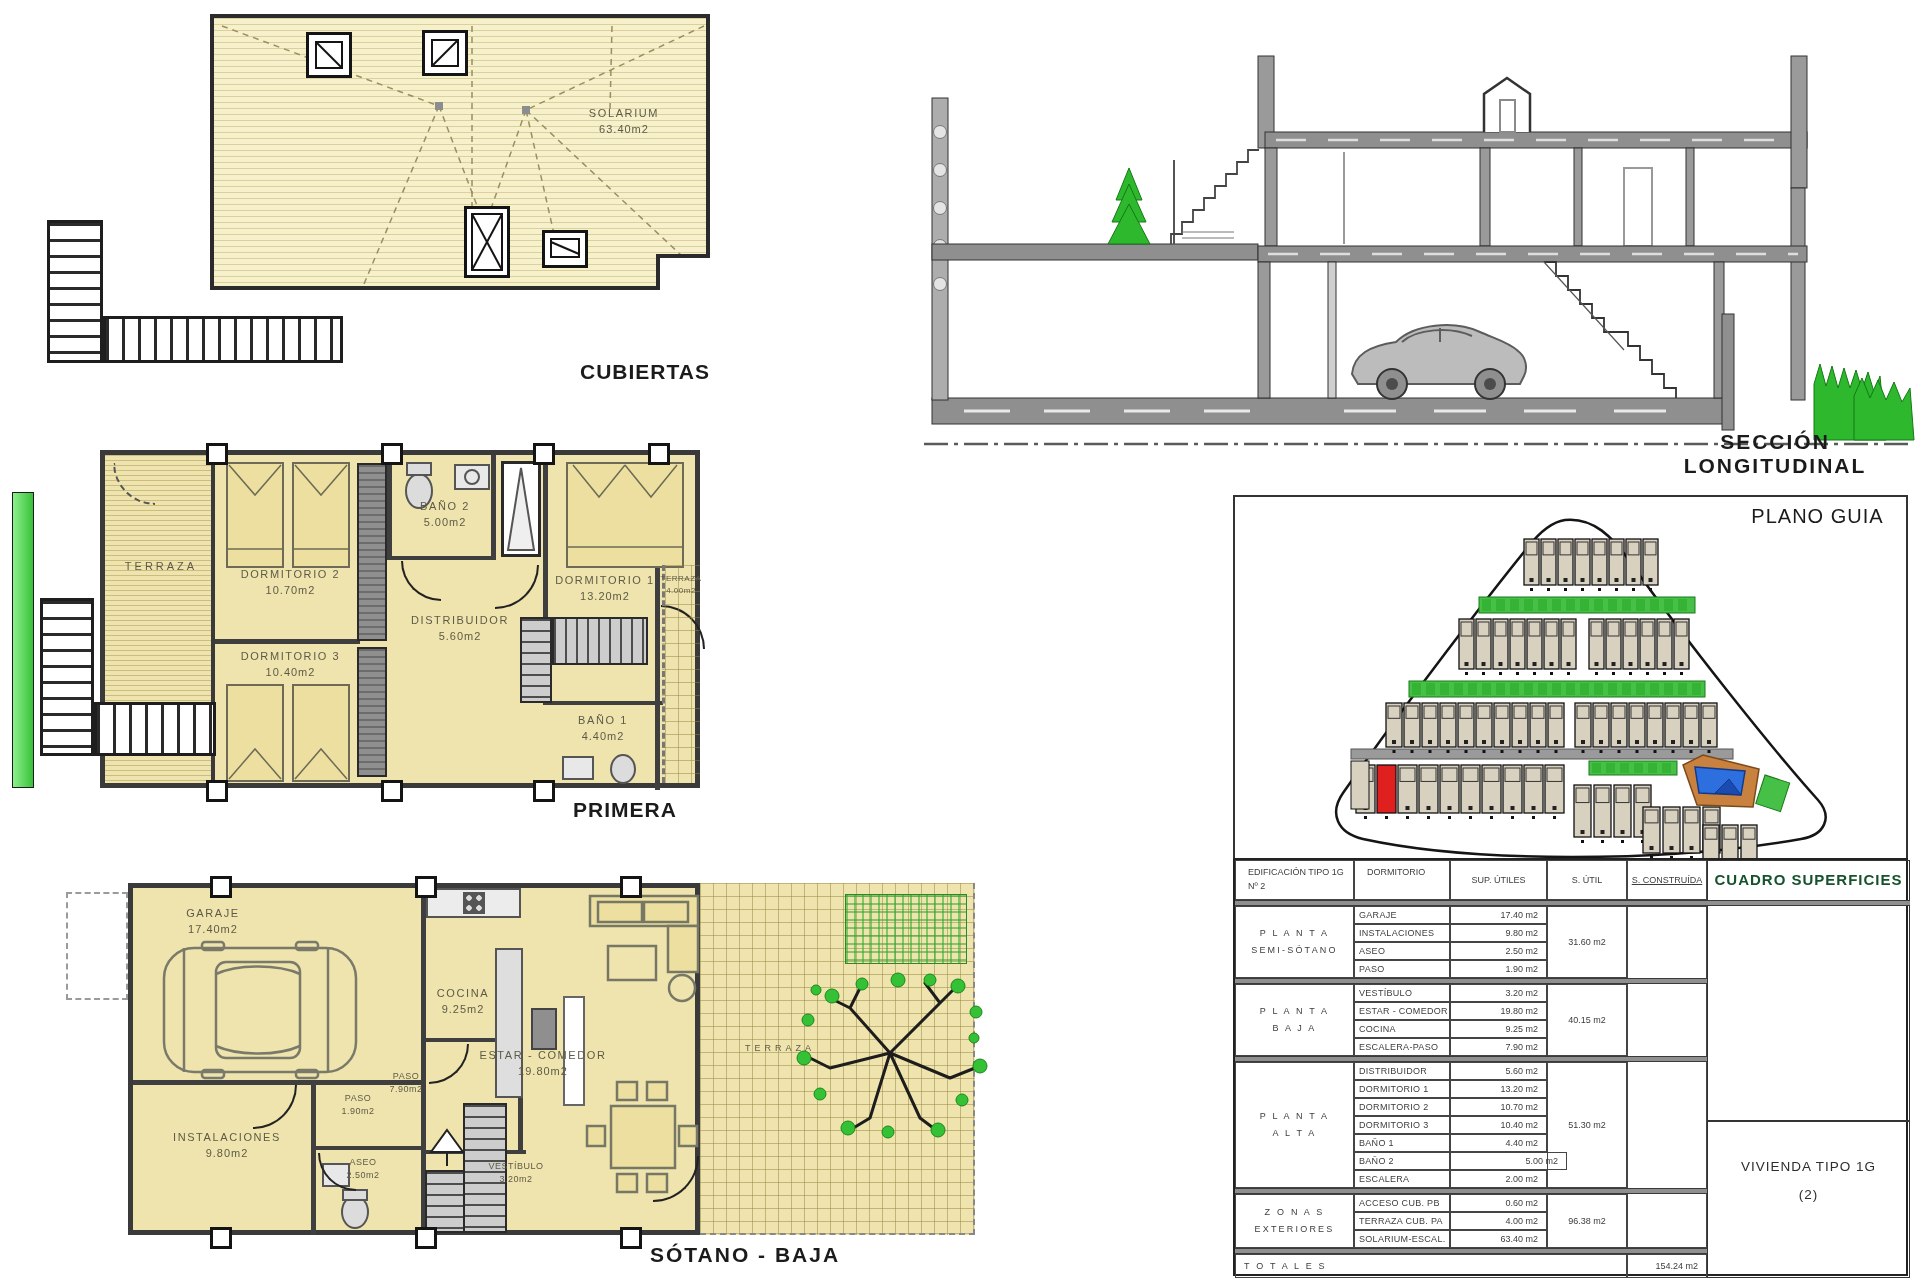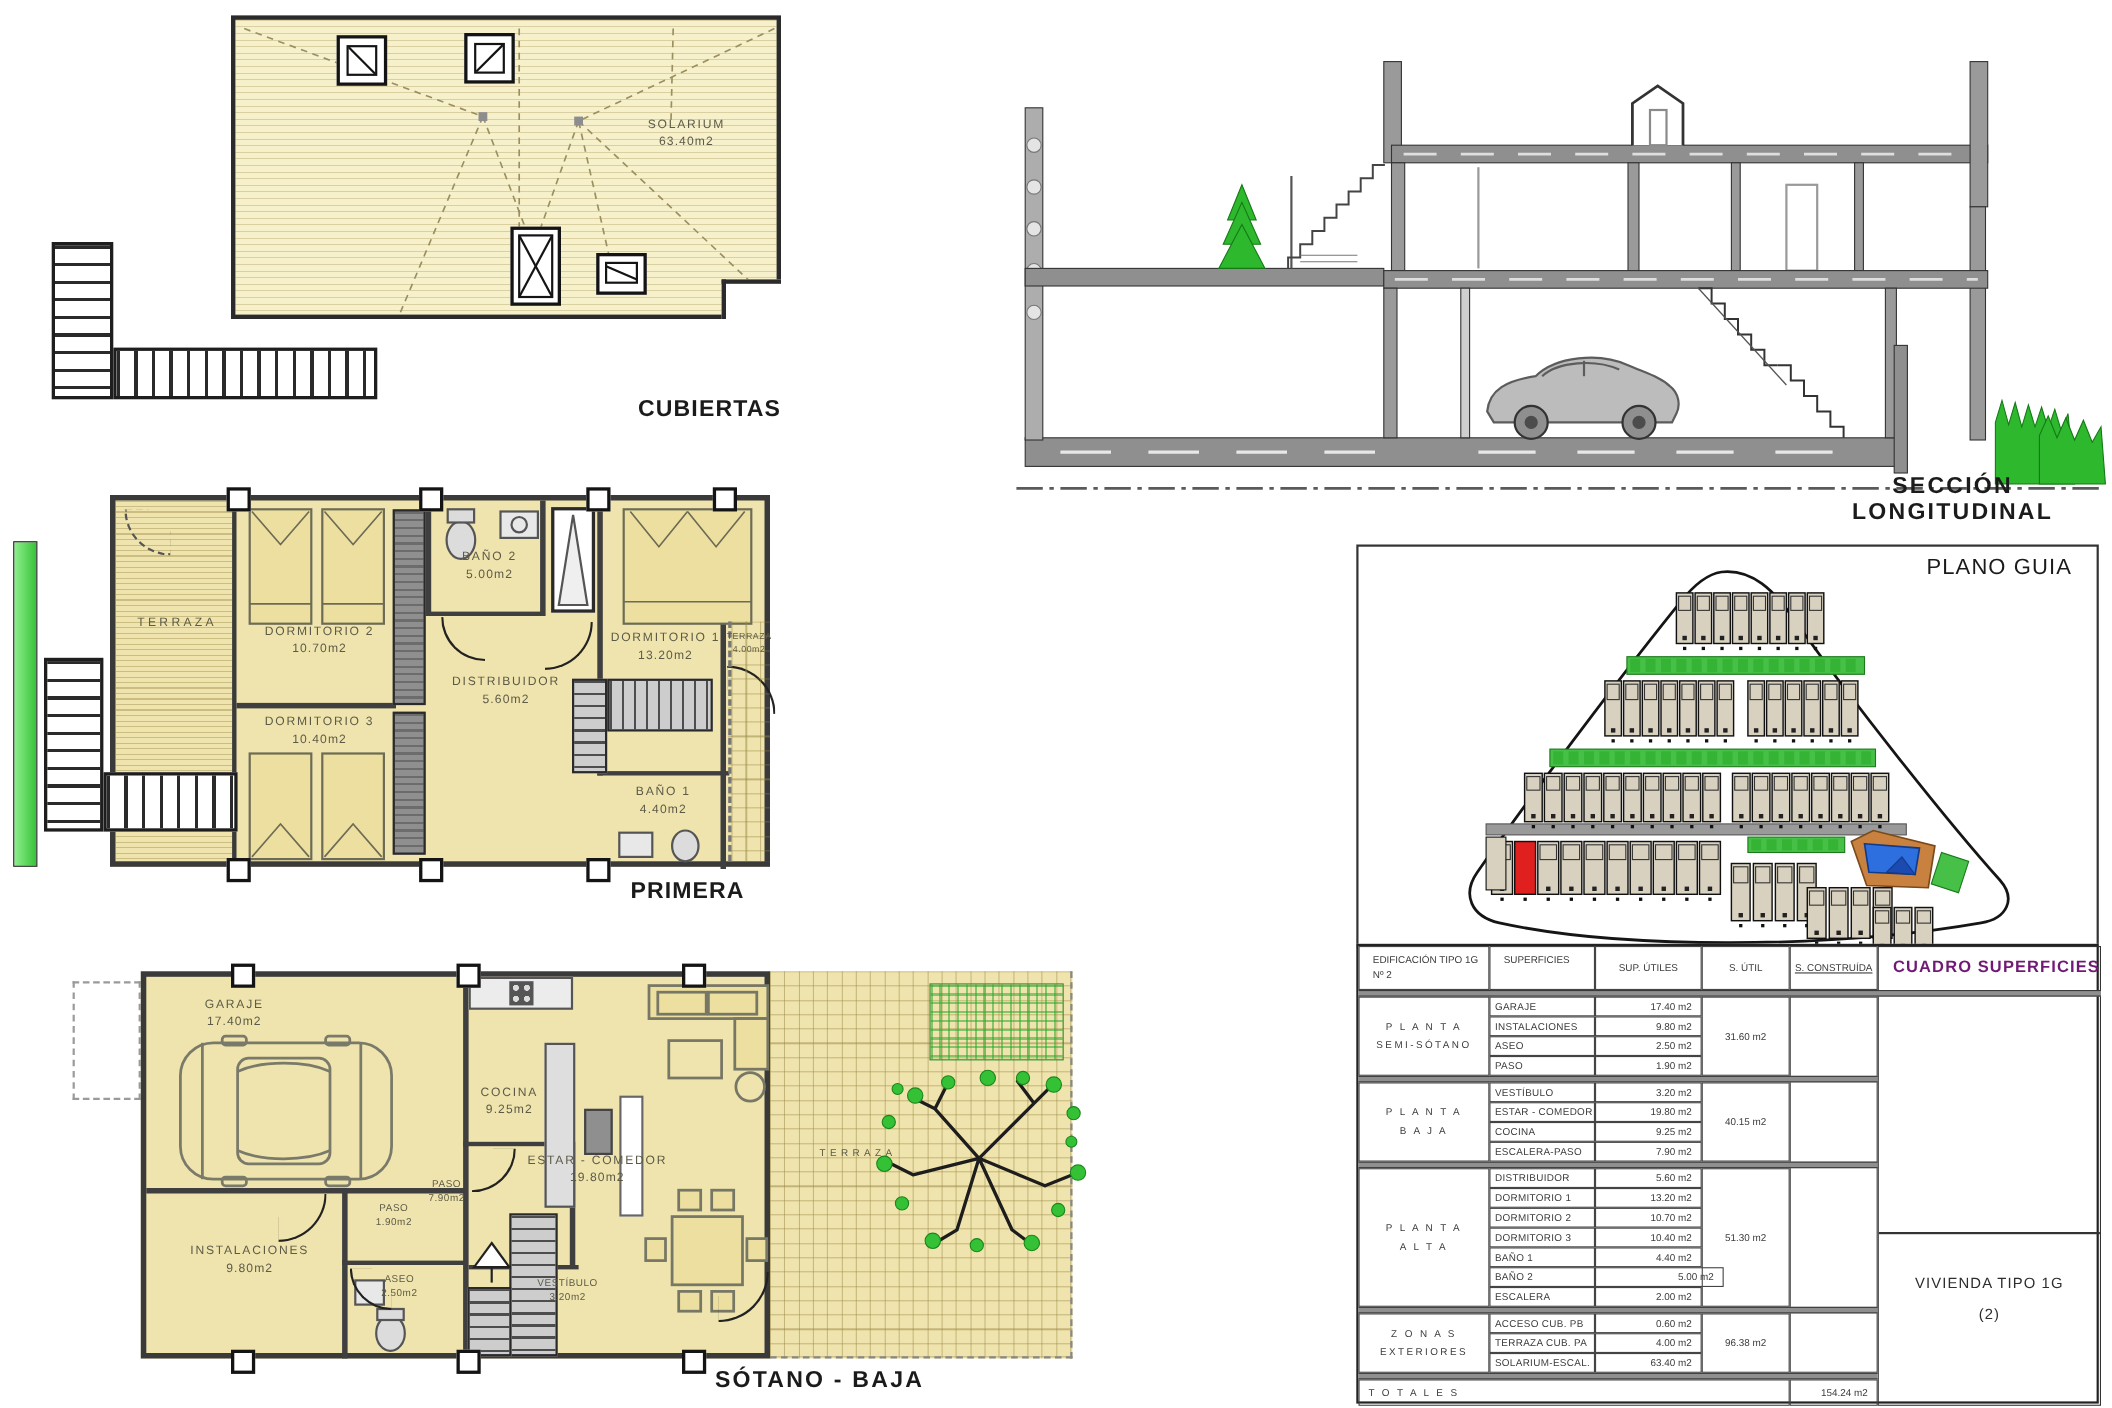--- a/index.html
+++ b/index.html
@@ -41,21 +41,21 @@
   #cs-table{position:absolute;left:1233px;top:858px;width:675px;height:418px;border:2px solid #222;background:#fff;}
   .tcell{position:absolute;border:1px solid #444;font-size:9px;color:#3c3c3c;
      display:flex;align-items:center;justify-content:center;text-align:center;white-space:pre-line;line-height:1.6;}
   .tcell.left2{justify-content:flex-start;text-align:left;padding-left:12px;align-items:flex-start;padding-top:4px;}
   .tcell.depcell{justify-content:flex-start;text-align:left;padding-left:4px;letter-spacing:.3px;}
   .tcell.supcell{justify-content:flex-end;text-align:right;padding-right:8px;}
   .tcell.floorcell{letter-spacing:2.2px;line-height:1.9;}
   .tcell.totcell{justify-content:flex-start;padding-left:8px;letter-spacing:2.2px;}
   .sepbar{position:absolute;left:0;height:6px;background:#8f8f8f;border-top:1px solid #3a3a3a;border-bottom:1px solid #3a3a3a;}
   .rightcell{position:absolute;border:1px solid #333;}
-  .rc-title{position:absolute;left:0;right:0;top:10px;text-align:right;font-size:15px;font-weight:600;letter-spacing:1px;color:#701a75;}
+  .rc-title{position:absolute;left:0;right:0;top:10px;text-align:center;font-size:15px;font-weight:600;letter-spacing:1px;color:#14532d;}
   .rc-div{position:absolute;left:0;right:0;top:259px;height:2px;background:#333;}
   .rc-viv{position:absolute;left:0;right:0;top:292px;text-align:center;font-size:13.5px;letter-spacing:1px;color:#2e2e2e;line-height:2.1;}
 </style>
 </head>
 <body data-name="architect-sheet">
 
 <div class="roof-box" data-name="roof-plan" style="left:210px;top:14px;width:500px;height:276px;">
   <svg data-name="roof-ridge-lines" style="left:0;top:0;width:500px;height:276px" viewBox="0 0 500 276">
     <g stroke="#9a8f60" stroke-width="1.5" stroke-dasharray="6 5" fill="none">
       <line x1="8" y1="8" x2="225" y2="88"></line>
@@ -717,21 +717,21 @@
     <path d="M450,270 L470,260 L526,274 L520,312 L464,310 Z" fill="#c8813e" stroke="#7a4a1a" stroke-width="1.5" data-name="site-pool-deck"></path>
     <path d="M462,272 L512,276 L508,300 L466,298 Z" fill="#2e6fe0" stroke="#123a8a" stroke-width="1.5" data-name="site-pool"></path>
     <path d="M496,284 L508,300 L482,298 Z" fill="#1b4bb0" stroke="#123a8a" data-name="site-pool-step"></path>
     <rect x="532" y="280" width="26" height="30" fill="#46c046" stroke="#1a7a1a" transform="rotate(18 532 280)" data-name="site-lawn"></rect>
     <rect x="118" y="266" width="18" height="48" fill="#d8d1c0" stroke="#111" data-name="site-end-unit"></rect>
   </svg>
 
 <div id="cs-table" data-name="cuadro-superficies-table">
     <div class="tcell left2" data-name="col-header-edificacion" style="left: 0px; top: 0px; width: 119px; height: 40px;">EDIFICACIÓN TIPO 1G
 Nº 2</div>
-    <div class="tcell left2" data-name="col-header-dependencia" style="left: 119px; top: 0px; width: 96px; height: 40px;">SUPERFICIES</div>
+    <div class="tcell left2" data-name="col-header-dependencia" style="left: 119px; top: 0px; width: 96px; height: 40px;">DORMITORIO</div>
     <div class="tcell" data-name="col-header-sup-utiles" style="left: 215px; top: 0px; width: 97px; height: 40px;">SUP. ÚTILES</div>
     <div class="tcell" data-name="col-header-s-util" style="left: 312px; top: 0px; width: 80px; height: 40px;">S. ÚTIL</div>
     <div class="tcell" data-name="col-header-s-construida" style="left: 392px; top: 0px; width: 80px; height: 40px; text-decoration: underline;">S. CONSTRUÍDA</div>
     <div class="rightcell" data-name="cuadro-superficies-panel" style="left: 472px; top: 0px; width: 203px; height: 418px;">
       <div class="rc-title" data-name="cuadro-superficies-heading">CUADRO SUPERFICIES</div>
     <div class="rc-div" data-name="panel-divider"></div>
     <div class="rc-viv" data-name="vivienda-tipo-label">
         <div>VIVIENDA TIPO 1G</div>
         <div>(2)</div>
       </div>

